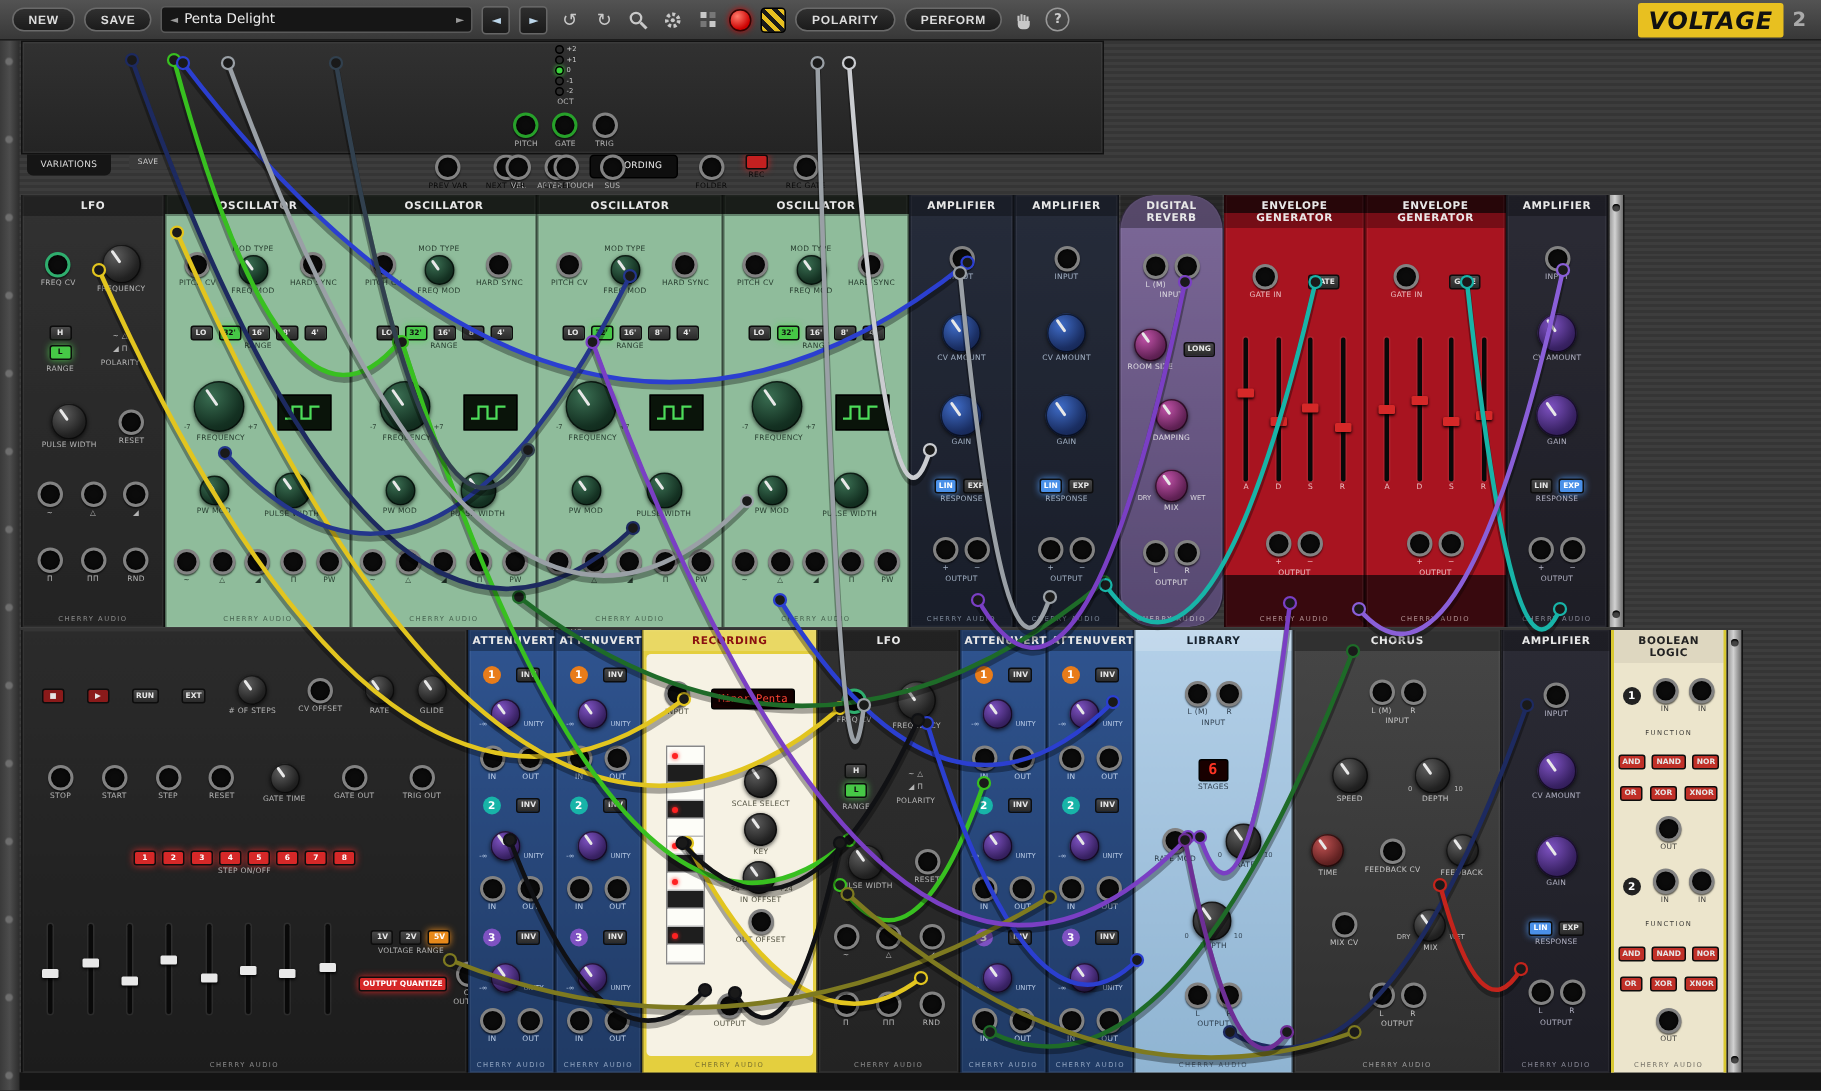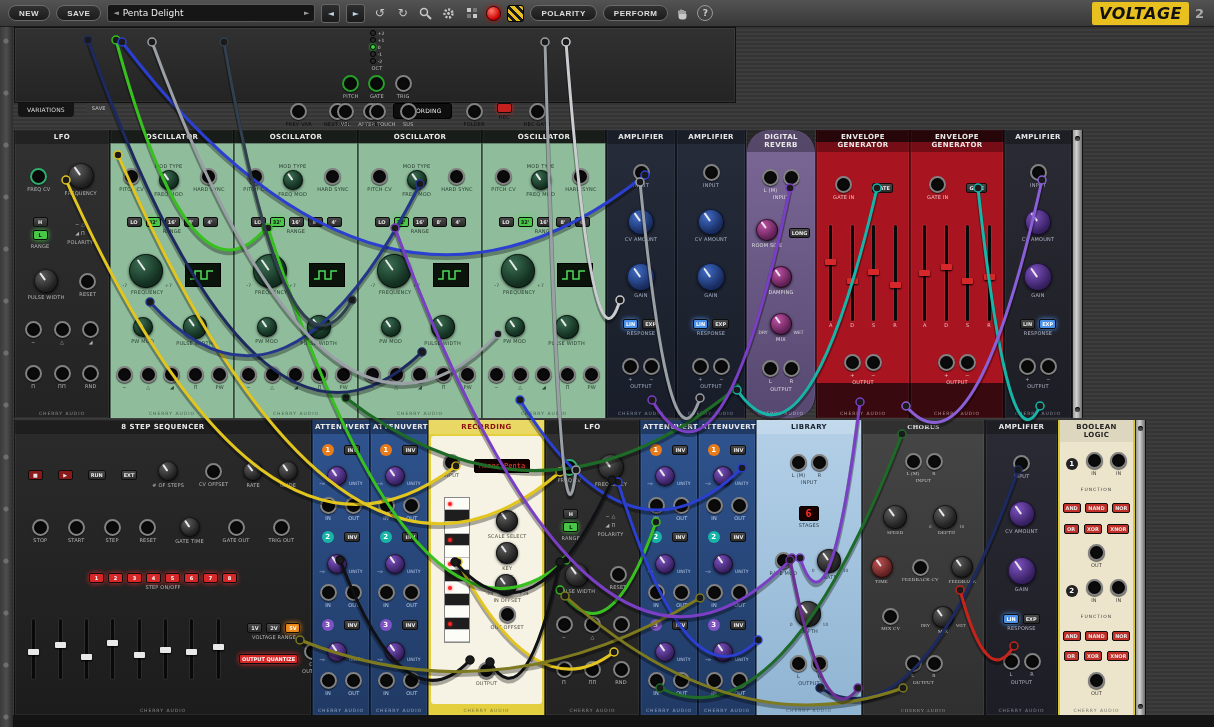--- a/index.html
+++ b/index.html
@@ -1087,21 +1087,20 @@
             </div>
             <div class="lbl">OUTPUT</div>
           </div>
         </div>
         <div class="mfooter">CHERRY AUDIO</div>
       </div>
       <div class="rail"></div>
     </div>
   <div id="row2" class="module-row">
       <div class="module skin-seq" style="width: 298px;">
-        <div class="mtitle">8 STEP SEQUENCER</div>
         <div class="g-col mbody">
           <div class="g-row">
             <div class="btn" style="background: rgb(138, 26, 26);">■</div>
             <div class="btn" style="background: rgb(138, 26, 26);">▶</div>
             <div class="btn">RUN</div>
             <div class="btn">EXT</div>
             <div class="cell">
               <div class="knob" style="width: 20px; height: 20px;"></div>
               <div class="lbl"># OF STEPS</div>
             </div>
@@ -1683,21 +1682,21 @@
               <div class="cell">
                 <div class="jack"></div>
                 <div class="lbl">R</div>
               </div>
             </div>
             <div class="lbl">OUTPUT</div>
           </div>
         </div>
         <div class="mfooter">CHERRY AUDIO</div>
       </div>
-      <div class="module skin-chorus" style="width: 123px; font-family: Liberation Serif, serif;">
+      <div class="module skin-chorus" style="width: 139px;">
         <div class="mtitle">CHORUS</div>
         <div class="g-col mbody">
           <div class="cell">
             <div class="g-row">
               <div class="cell">
                 <div class="jack"></div>
                 <div class="lbl">L (M)</div>
               </div>
               <div class="cell">
                 <div class="jack"></div>

